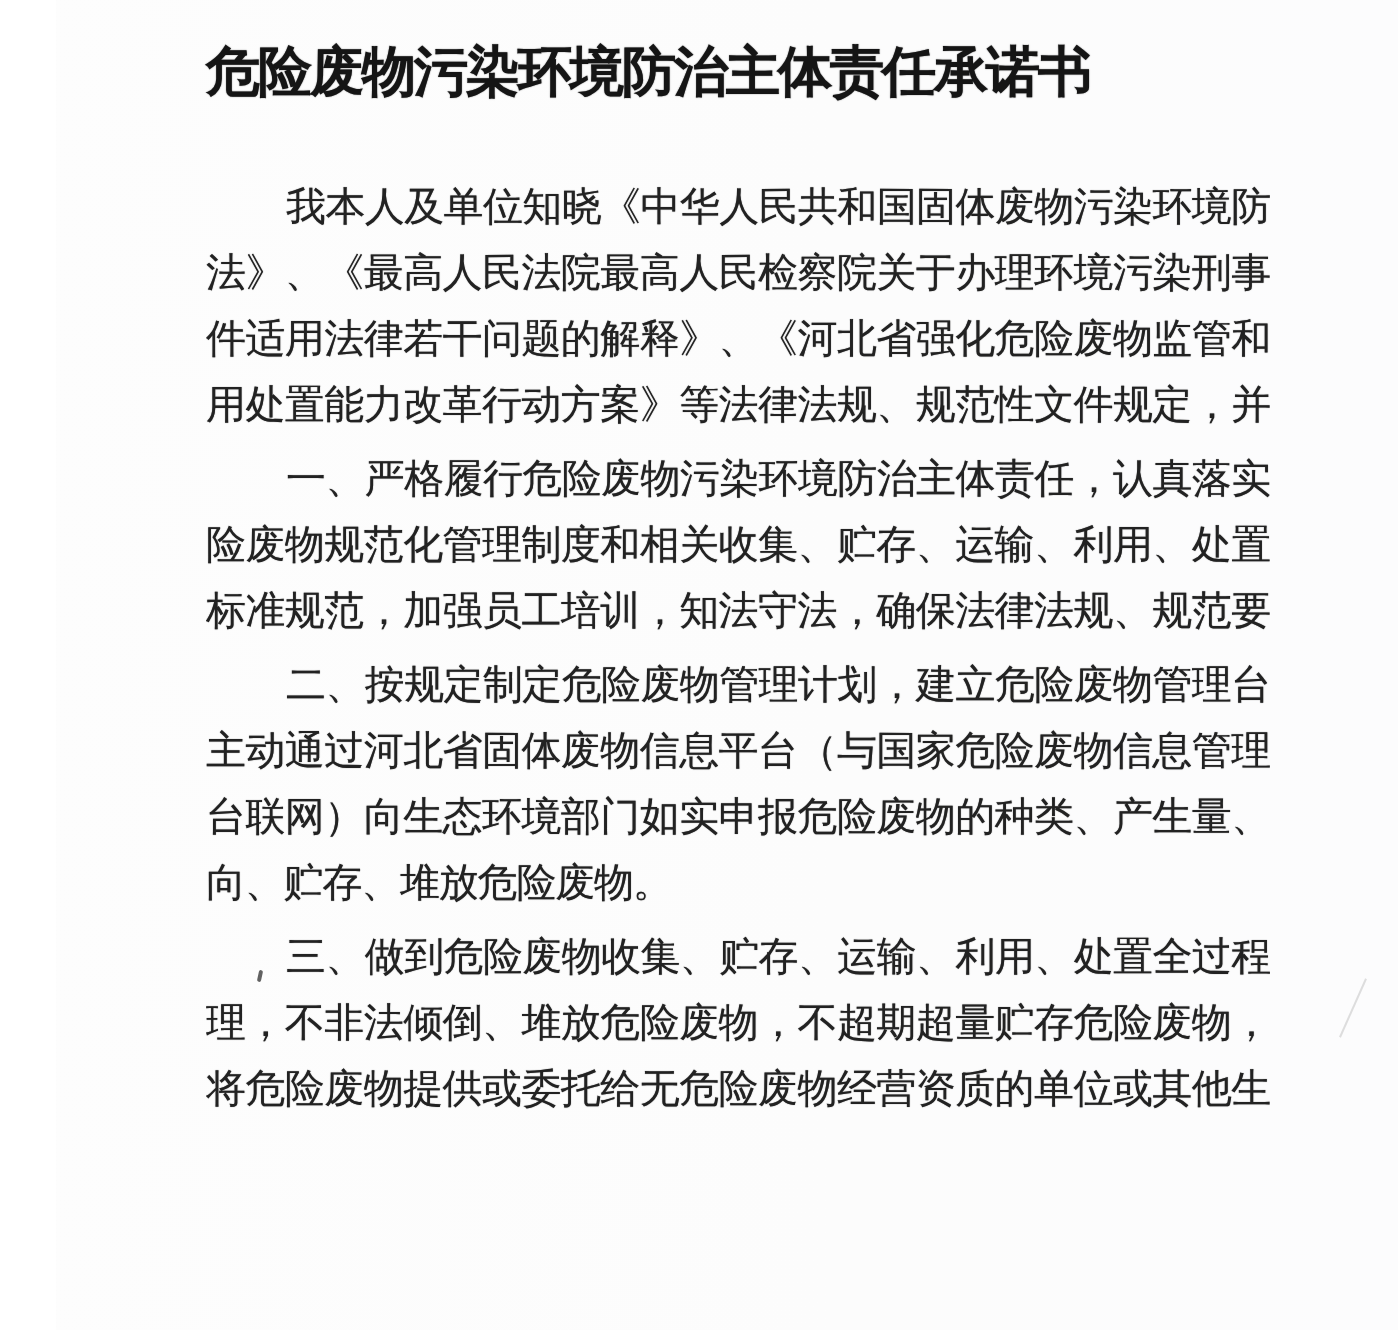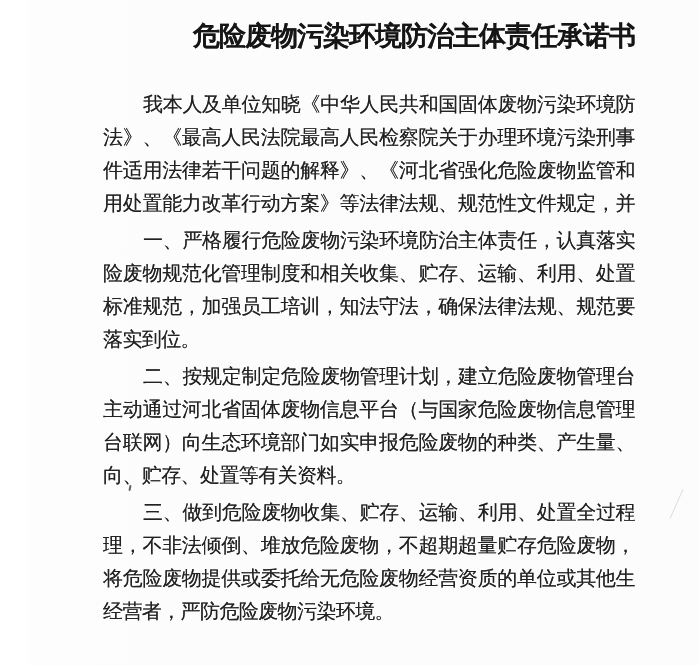--- a/index.html
+++ b/index.html
@@ -28,21 +28,21 @@
     top: 0;
     width: 532px;
   }
   .doc-title {
     margin: 0;
     padding-top: 16px;
     font-size: 27px;
     line-height: 40px;
     font-weight: 700;
     letter-spacing: -1px;
-    text-align: right;
+    text-align: left;
     white-space: nowrap;
     color: #151515;
     text-shadow: 0 0 0.6px rgba(20,20,20,0.75);
   }
   .doc-body {
     margin-top: 32px;
   }
   .para {
     margin: 0 0 4px 0;
   }
@@ -98,31 +98,29 @@
         <p class="para">
           <span class="line full indent">我本人及单位知晓《中华人民共和国固体废物污染环境防治</span>
           <span class="line full">法》、《最高人民法院最高人民检察院关于办理环境污染刑事案</span>
           <span class="line full">件适用法律若干问题的解释》、《河北省强化危险废物监管和利</span>
           <span class="line full">用处置能力改革行动方案》等法律法规、规范性文件规定，并严</span>
         </p>
         <p class="para">
           <span class="line full indent">一、严格履行危险废物污染环境防治主体责任，认真落实危</span>
           <span class="line full">险废物规范化管理制度和相关收集、贮存、运输、利用、处置等</span>
           <span class="line full">标准规范，加强员工培训，知法守法，确保法律法规、规范要求</span>
-          <span class="line">落实到位。</span>
         </p>
         <p class="para">
           <span class="line full indent">二、按规定制定危险废物管理计划，建立危险废物管理台账，</span>
           <span class="line full">主动通过河北省固体废物信息平台（与国家危险废物信息管理平</span>
           <span class="line full">台联网）向生态环境部门如实申报危险废物的种类、产生量、流</span>
-          <span class="line">向、贮存、处置等有关资料。</span>
+          <span class="line">向、贮存、堆放危险废物。</span>
         </p>
         <p class="para">
           <span class="line full indent">三、做到危险废物收集、贮存、运输、利用、处置全过程管</span>
           <span class="line full">理，不非法倾倒、堆放危险废物，不超期超量贮存危险废物，不</span>
           <span class="line full">将危险废物提供或委托给无危险废物经营资质的单位或其他生产</span>
-          <span class="line">经营者，严防危险废物污染环境。</span>
         </p>
       </div>
   </div>
   <div class="scan-speck"></div>
   <div class="scan-scratch"></div>
 </div>
 
 </body></html>

